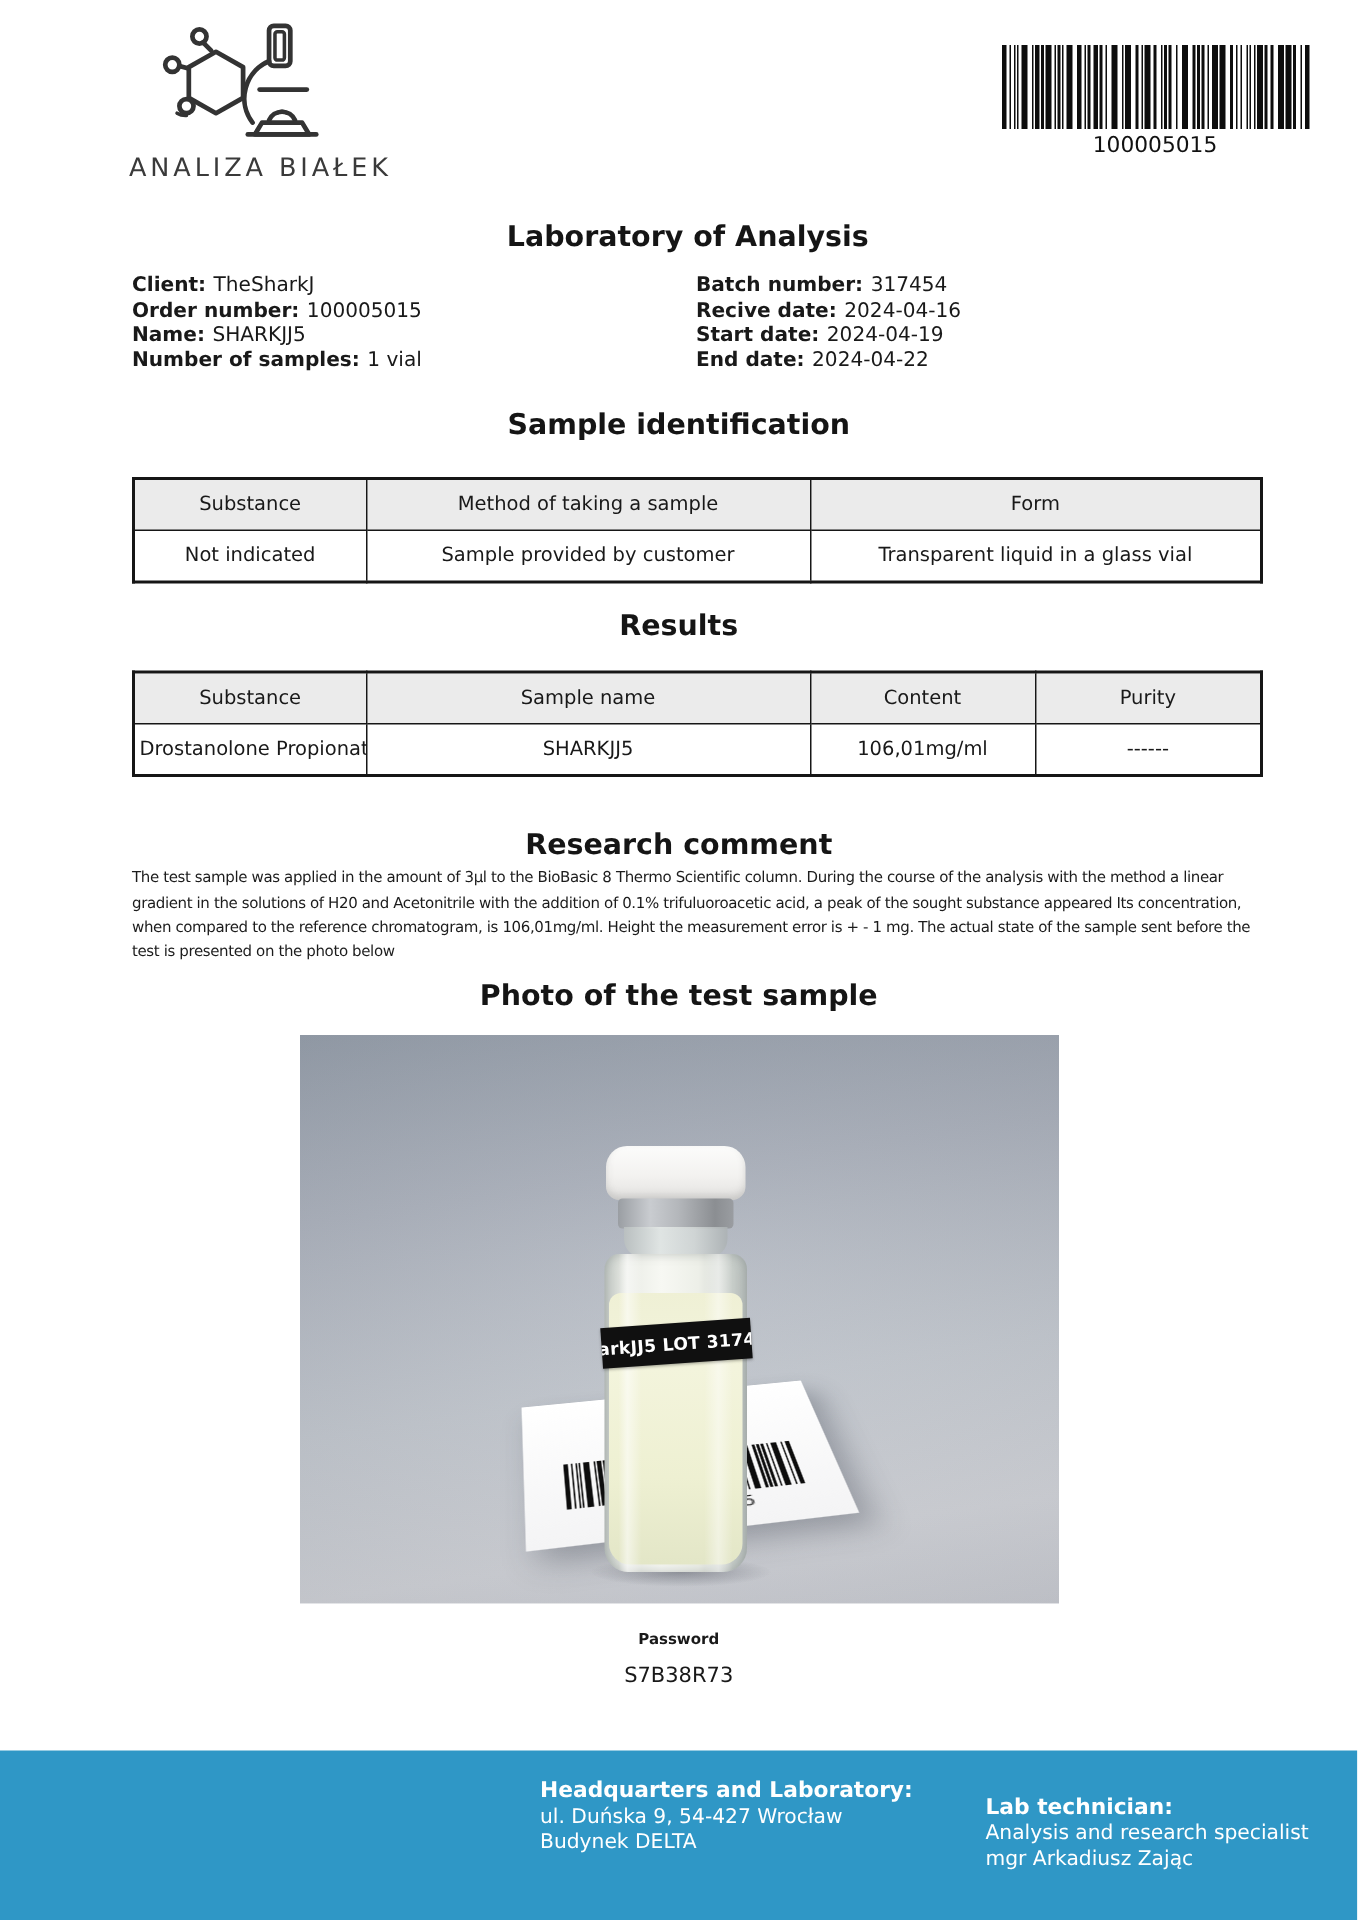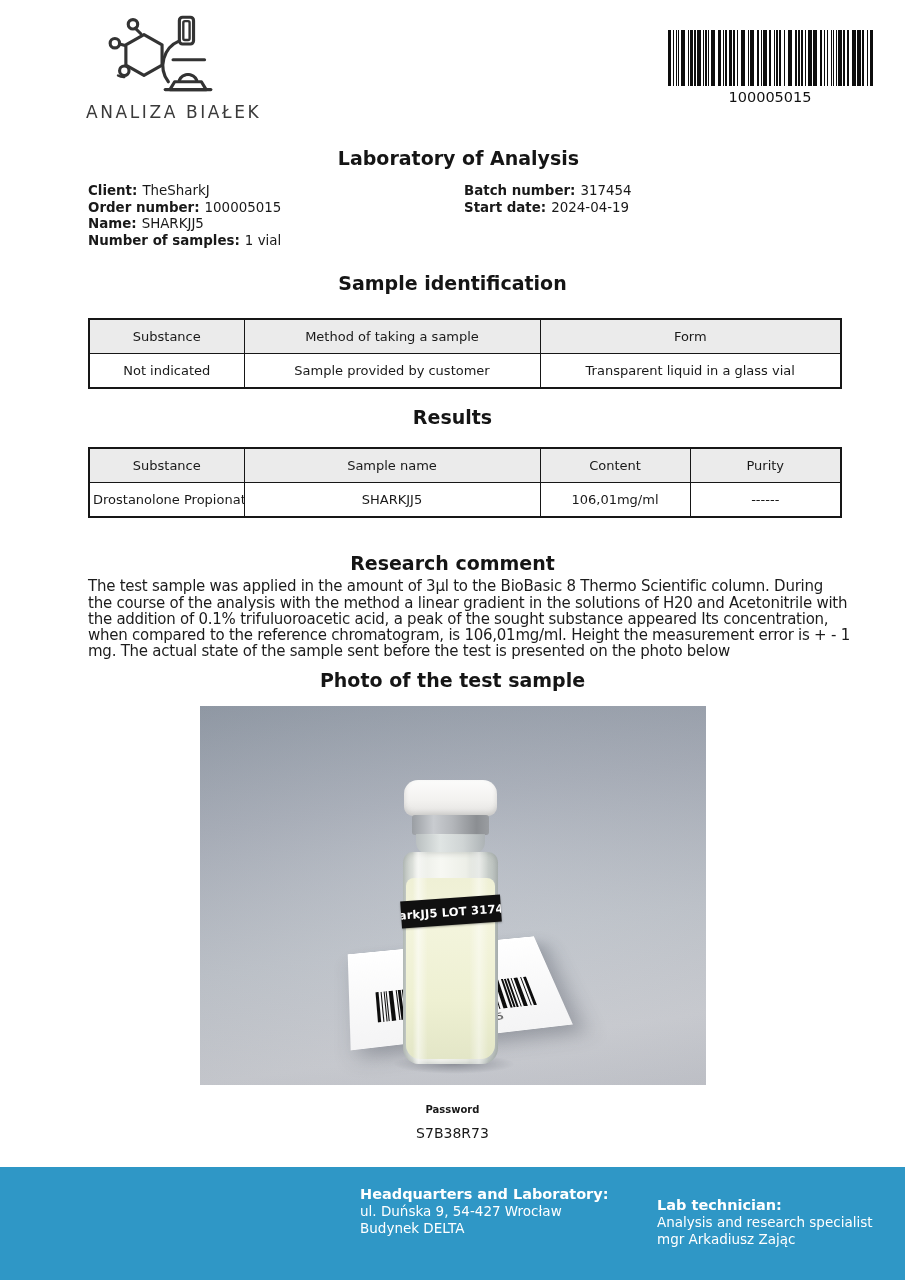--- a/index.html
+++ b/index.html
@@ -33,21 +33,21 @@
   .lbl{font-weight:bold;}
   .val{margin-left:5px;}
 
   
   table.tbl{border-collapse:collapse;table-layout:fixed;margin-left:88px;width:752px;border:2px solid #161616;}
   table.tbl th,table.tbl td{border:1px solid #161616;text-align:center;font-size:13px;font-weight:normal;padding:9px 3px;overflow:hidden;}
   table.tbl thead th{background:#ebebeb;}
   table.tbl td{white-space:nowrap;margin-top:32px;}
 
   
-  p.comment{margin:0 0 0 88px;width:762px;font-size:15px;line-height:16.2px;letter-spacing:-0.25px;color:#1c1c1c;}
+  p.comment{margin:0 0 0 88px;width:762px;font-size:10px;line-height:16.2px;letter-spacing:-0.25px;color:#1c1c1c;}
 
   
   .photo{position:relative;width:506px;height:379px;margin:0 auto;overflow:hidden;
          background:linear-gradient(172deg,#929ba7 0%,#a6acb7 28%,#bfc4cb 60%,#cfd1d6 84%,#c8cad0 100%);}
   .photo .vignette{position:absolute;inset:0;background:radial-gradient(130% 95% at 50% 42%,rgba(255,255,255,0.10) 0%,rgba(20,25,40,0.10) 100%);}
   .card{position:absolute;left:150px;top:212px;width:205px;height:138px;background:linear-gradient(180deg,#ffffff 0%,#f4f4f5 100%);
         transform:perspective(560px) rotateX(48deg) rotate(-9deg);box-shadow:8px 12px 20px rgba(40,45,60,0.30);
         display:flex;flex-direction:column;align-items:center;justify-content:flex-end;padding-bottom:14px;box-sizing:border-box;}
   .card .bars{height:42px;width:160px;}
   .card .bc-num{margin-top:2px;font-size:12.5px;letter-spacing:1.6px;color:#1d1d1d;}
@@ -222,21 +222,23 @@
 
   <div class="info">
     <div class="col">
       <div class="row"><span class="lbl">Client:</span><span class="val">TheSharkJ</span></div>
       <div class="row"><span class="lbl">Order number:</span><span class="val">100005015</span></div>
       <div class="row"><span class="lbl">Name:</span><span class="val">SHARKJJ5</span></div>
       <div class="row"><span class="lbl">Number of samples:</span><span class="val">1 vial</span></div>
     </div>
     <div class="col">
       <div class="row"><span class="lbl">Batch number:</span><span class="val">317454</span></div>
+      <div class="row"><span class="lbl">Recive date:</span><span class="val">2024-04-16</span></div>
       <div class="row"><span class="lbl">Start date:</span><span class="val">2024-04-19</span></div>
+      <div class="row"><span class="lbl">End date:</span><span class="val">2024-04-22</span></div>
     </div>
   </div>
 
   <h2 class="section-h h-sample">Sample identification</h2>
 
   <table class="tbl">
     <colgroup>
         <col style="width:155px">
         <col style="width:296px">
         <col style="width:301px">

